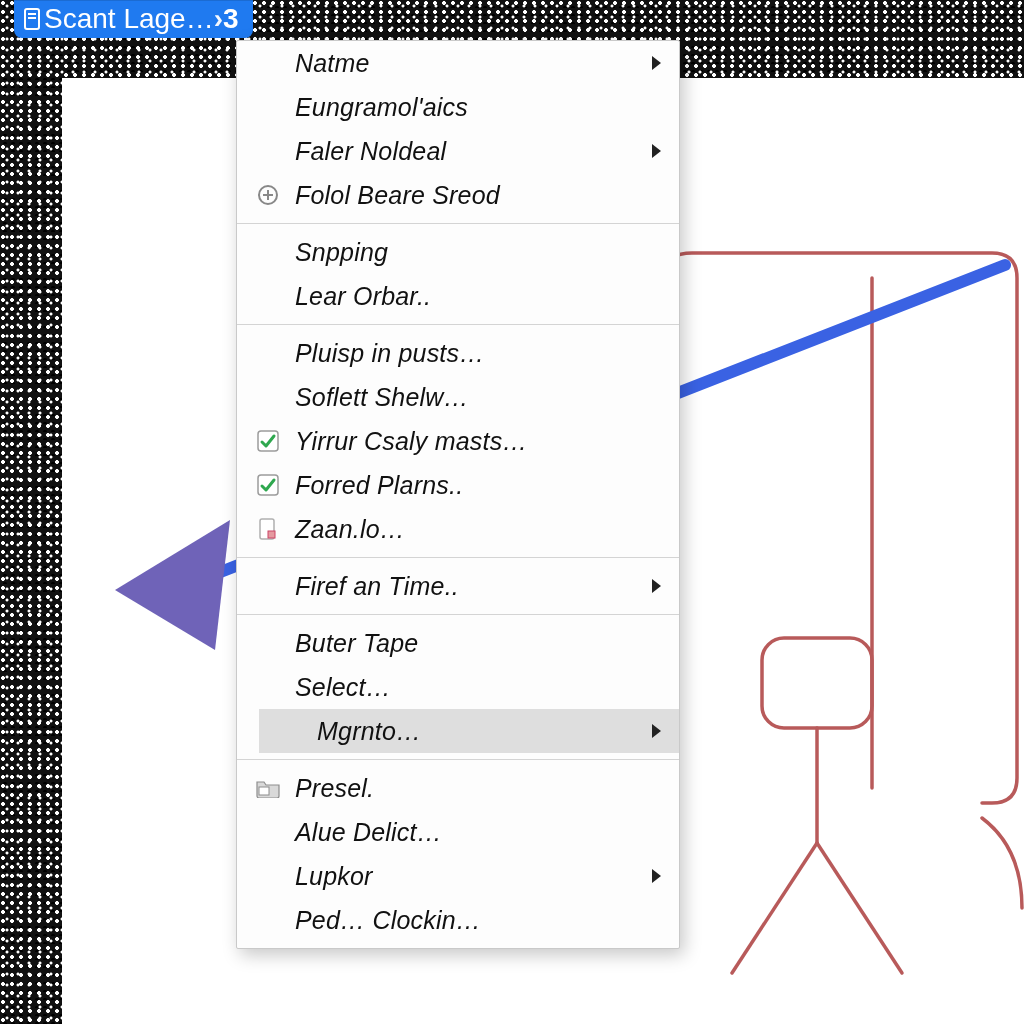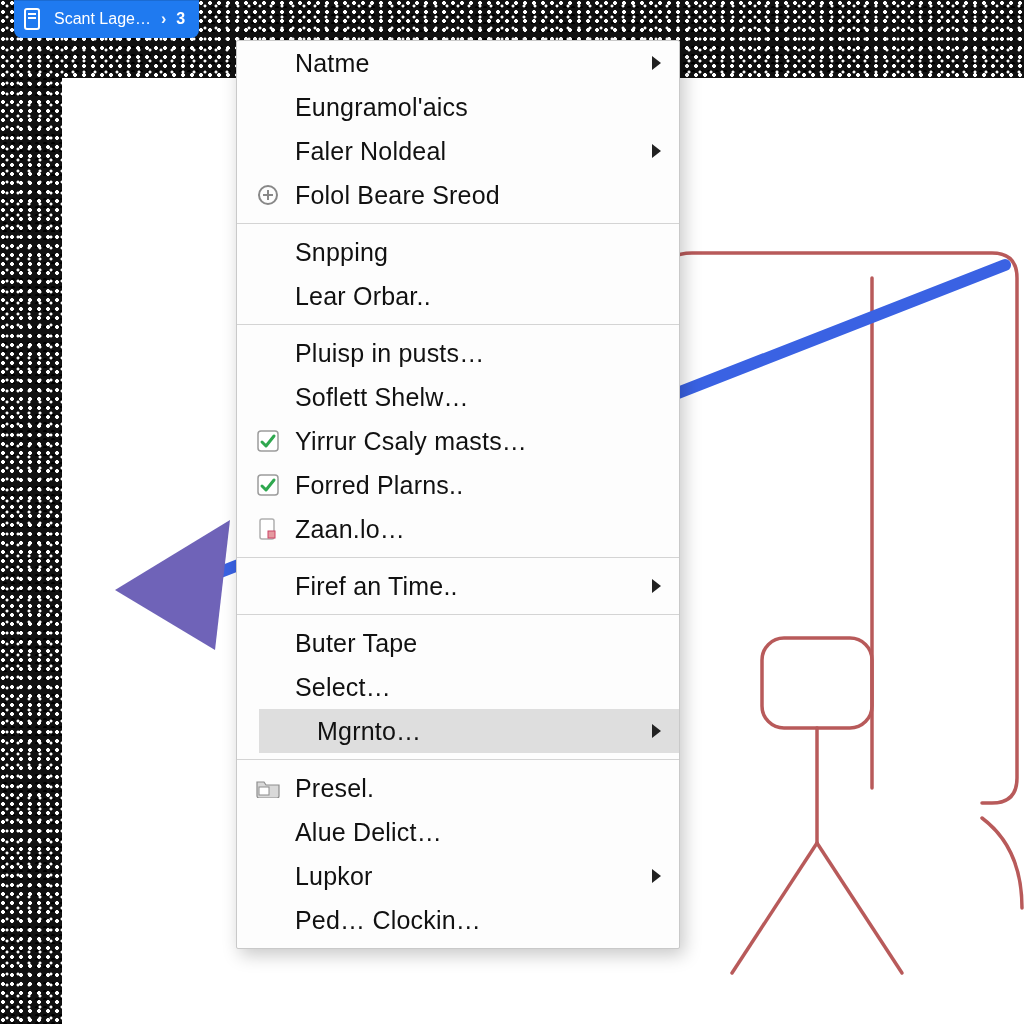--- a/index.html
+++ b/index.html
@@ -68,24 +68,24 @@
 
   
   .breadcrumb {
     position: absolute;
     left: 14px;
     top: 0px;
     height: 38px;
     padding: 0 14px 0 10px;
     display: flex;
     align-items: center;
-    gap: 12px;
+    gap: 2px;
     background: #1f7af0;
     color: #fff;
-    font-size: 16px;
+    font-size: 28px;
     font-weight: 500;
     border-radius: 0 0 8px 8px;
     box-shadow: 0 1px 0 rgba(0,0,0,0.12) inset;
   }
   .breadcrumb .doc-icon {
     width: 18px;
     height: 22px;
     display: inline-flex;
     align-items: center;
     justify-content: center;
@@ -106,20 +106,21 @@
     left: 236px;
     top: 40px;
     width: 444px;
     background: #fdfdfd;
     border: 1px solid #c9c9c9;
     box-shadow: 4px 6px 18px rgba(0,0,0,0.22);
     border-radius: 2px;
     font-size: 25px;
     color: #111;
     padding-bottom: 6px;
+    font-style: italic;
   }
   .menu-item {
     position: relative;
     height: 44px;
     display: flex;
     align-items: center;
     padding-left: 58px;
     padding-right: 40px;
     white-space: nowrap;
     cursor: default;

